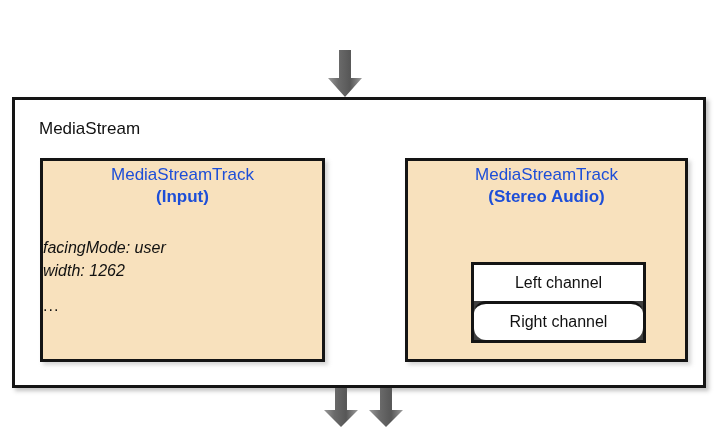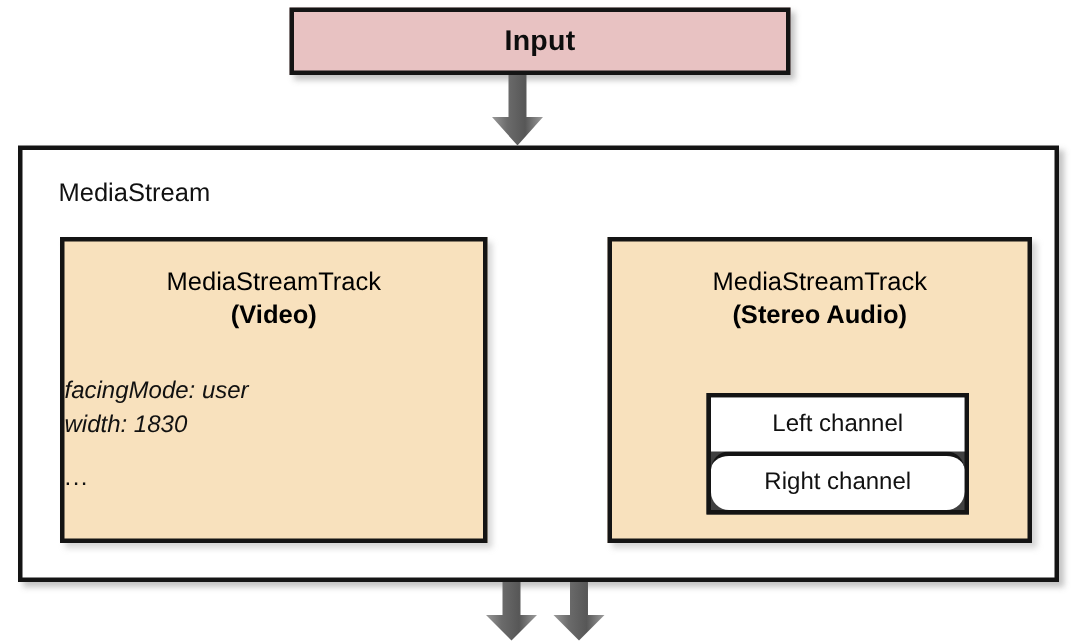--- a/index.html
+++ b/index.html
@@ -74,23 +74,23 @@
     background: #f8e1bd;
     border: 3px solid #141414;
     box-sizing: border-box;
     box-shadow: 3px 3px 4px rgba(150,150,150,0.4);
   }
   .track-video  { left: 25px;  width: 285px; }
   .track-audio  { left: 390px; width: 283px; }
 
   .track-head {
     text-align: center;
-    margin-top: 16px;
+    margin-top: 3px;
     line-height: 1.28;
-    color: #000000;
+    color: #1d4ed8;
   }
   .track-head .name {
     font-size: 17px;
     display: block;
   }
   .track-head .kind {
     font-size: 17px;
     font-weight: bold;
     display: block;
   }
@@ -138,48 +138,45 @@
   
   .arrow {
     position: absolute;
   }
 </style>
 </head>
 <body>
 
 <div id="diagram">
 
-  <div class="input-box">
-    <span class="label">Input</span>
-  </div>
 
   <svg class="arrow" style="left:326px; top:50px;" width="38" height="48" viewBox="0 0 38 48">
     <defs>
       <linearGradient id="agrad1" x1="0" y1="0" x2="1" y2="0">
         <stop offset="0%" stop-color="#9a9a9a"></stop>
         <stop offset="30%" stop-color="#6b6b6b"></stop>
         <stop offset="65%" stop-color="#575757"></stop>
         <stop offset="100%" stop-color="#9d9d9d"></stop>
       </linearGradient>
     </defs>
     <polygon points="13,0 25,0 25,28 36,28 19,47 2,28 13,28" fill="url(#agrad1)"></polygon>
   </svg>
 
   <div class="stream-box">
 
     <div class="stream-title">MediaStream</div>
 
     <div class="track track-video">
       <div class="track-head">
         <span class="name">MediaStreamTrack</span>
-        <span class="kind">(Video)</span>
+        <span class="kind">(Input)</span>
       </div>
       <div class="constraints">
         <div>facingMode: user</div>
-        <div>width: 1830</div>
+        <div>width: 1262</div>
         <span class="ellipsis">...</span>
       </div>
     </div>
 
     <div class="track track-audio">
       <div class="track-head">
         <span class="name">MediaStreamTrack</span>
         <span class="kind">(Stereo Audio)</span>
       </div>
       <div class="channels">

